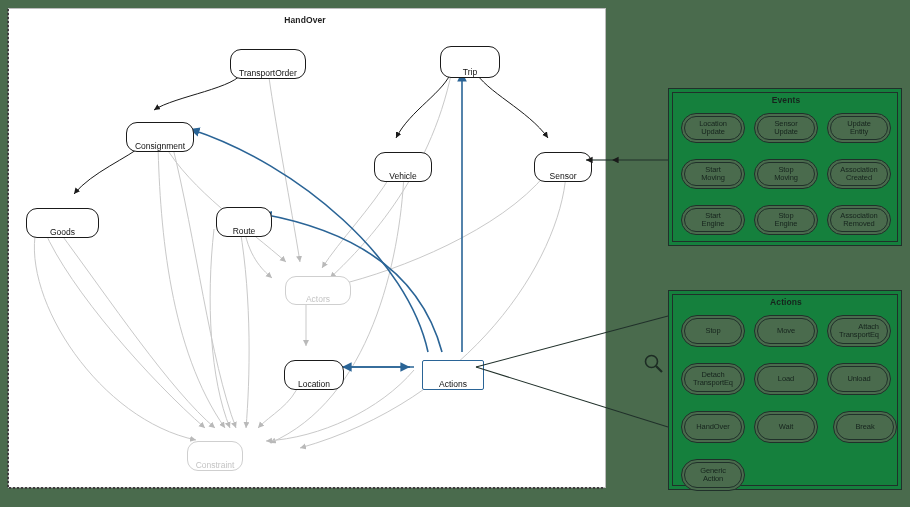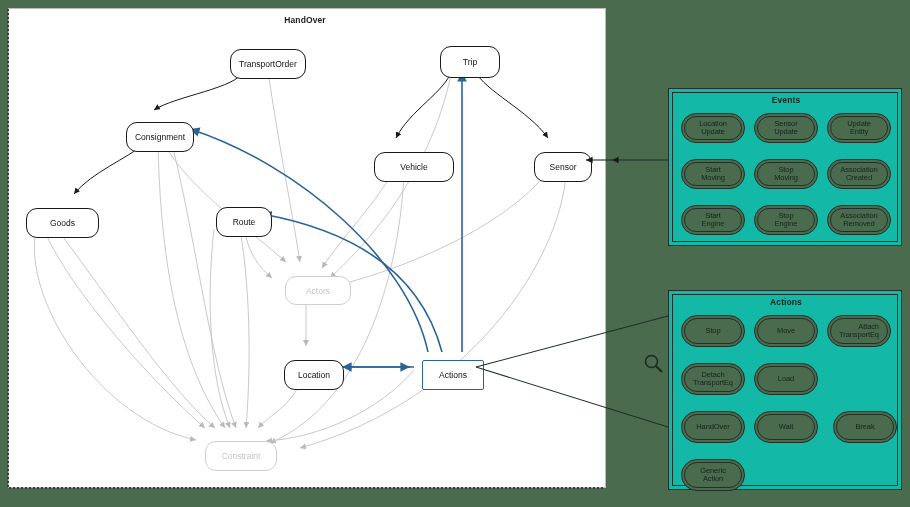--- a/index.html
+++ b/index.html
@@ -31,41 +31,41 @@
   }
   #entities-panel .edge-dot-b{
     position:absolute;left:0;bottom:-2px;width:100%;height:2px;
     background:repeating-linear-gradient(to right,#3d3d3d 0 2px,transparent 2px 4px);
   }
   #entities-title{ left:305px; top:15px; color:#1e1e1e; }
 
   
   .node{
     position:absolute;
-    display:flex;align-items:center;justify-content:center;
+    display:flex;align-items:flex-end;justify-content:center;
     font-size:8.5px;
     color:#111;
     background:#ffffff;
     border:1.4px solid #1a1a1a;
     border-radius:11px;
     box-sizing:border-box;
     white-space:nowrap;
     z-index:6;
   }
   .node.faded{ border-color:#cfcfcf; color:#c4c4c4; }
   .node.sel{
     border:1.6px solid #2a6496;
     border-radius:2px;
     color:#111;
   }
 
   
   .dark-panel{
     position:absolute;
-    background:#14b8a6;
+    background:#15803d;
     border:1.4px solid #20302a;
     box-sizing:border-box;
     z-index:9;
   }
   .dark-panel .inner-frame{
     position:absolute;inset:3px;
     border:1.2px solid #20302a;
     pointer-events:none;
   }
   .dark-panel .panel-title{ color:#16241d; }
@@ -201,20 +201,21 @@
   <div class="dark-panel" id="actions-panel" style="left:668px;top:290px;width:234px;height:200px;">
     <div class="inner-frame"></div>
     <div class="panel-title" style="left:117px;top:6px;">Actions</div>
   <div class="chip" style="left: 12px; top: 24px; width: 64px; height: 32px;"><div class="inner"></div><span class="lbl">Stop</span></div>
       <div class="chip" style="left: 85px; top: 24px; width: 64px; height: 32px;"><div class="inner"></div><span class="lbl">Move</span></div>
       <div class="chip" style="left: 158px; top: 24px; width: 64px; height: 32px; text-align: right;"><div class="inner"></div><span class="lbl">Attach
 TransportEq</span></div>
       <div class="chip" style="left: 12px; top: 72px; width: 64px; height: 32px;"><div class="inner"></div><span class="lbl">Detach
 TransportEq</span></div>
       <div class="chip" style="left: 85px; top: 72px; width: 64px; height: 32px;"><div class="inner"></div><span class="lbl">Load</span></div>
+      <div class="chip" style="left: 158px; top: 72px; width: 64px; height: 32px;"><div class="inner"></div><span class="lbl">Unload</span></div>
       <div class="chip" style="left: 12px; top: 120px; width: 64px; height: 32px;"><div class="inner"></div><span class="lbl">HandOver</span></div>
       <div class="chip" style="left: 85px; top: 120px; width: 64px; height: 32px;"><div class="inner"></div><span class="lbl">Wait</span></div>
       <div class="chip" style="left: 164px; top: 120px; width: 64px; height: 32px; text-align: center;"><div class="inner"></div><span class="lbl">Break</span></div>
       <div class="chip" style="left: 12px; top: 168px; width: 64px; height: 32px;"><div class="inner"></div><span class="lbl">Generic
 Action</span></div>
     </div>
 
 <div class="node" style="left: 230px; top: 49px; width: 76px; height: 30px;">
       <span>TransportOrder</span>
     </div>
@@ -223,31 +224,31 @@
     </div>
     <div class="node" style="left: 26px; top: 208px; width: 73px; height: 30px;">
       <span>Goods</span>
     </div>
     <div class="node" style="left: 208px; top: 207px; width: 56px; height: 30px; margin-left: 8px;">
       <span>Route</span>
     </div>
     <div class="node" style="left: 440px; top: 46px; width: 60px; height: 32px;">
       <span>Trip</span>
     </div>
-    <div class="node" style="left: 374px; top: 152px; width: 80px; height: 30px;">
+    <div class="node" style="left: 374px; top: 152px; width: 58px; height: 30px;">
       <span>Vehicle</span>
     </div>
     <div class="node" style="left: 534px; top: 152px; width: 58px; height: 30px;">
       <span>Sensor</span>
     </div>
     <div class="node faded" style="left: 285px; top: 276px; width: 66px; height: 29px;">
       <span>Actors</span>
     </div>
     <div class="node" style="left: 284px; top: 360px; width: 60px; height: 30px;">
       <span>Location</span>
     </div>
     <div class="node sel" style="left: 422px; top: 360px; width: 62px; height: 30px;">
       <span>Actions</span>
     </div>
-    <div class="node faded" style="left: 205px; top: 441px; width: 72px; height: 30px;">
+    <div class="node faded" style="left: 187px; top: 441px; width: 56px; height: 30px;">
       <span>Constraint</span>
     </div>
   </div>
 
 </body></html>

